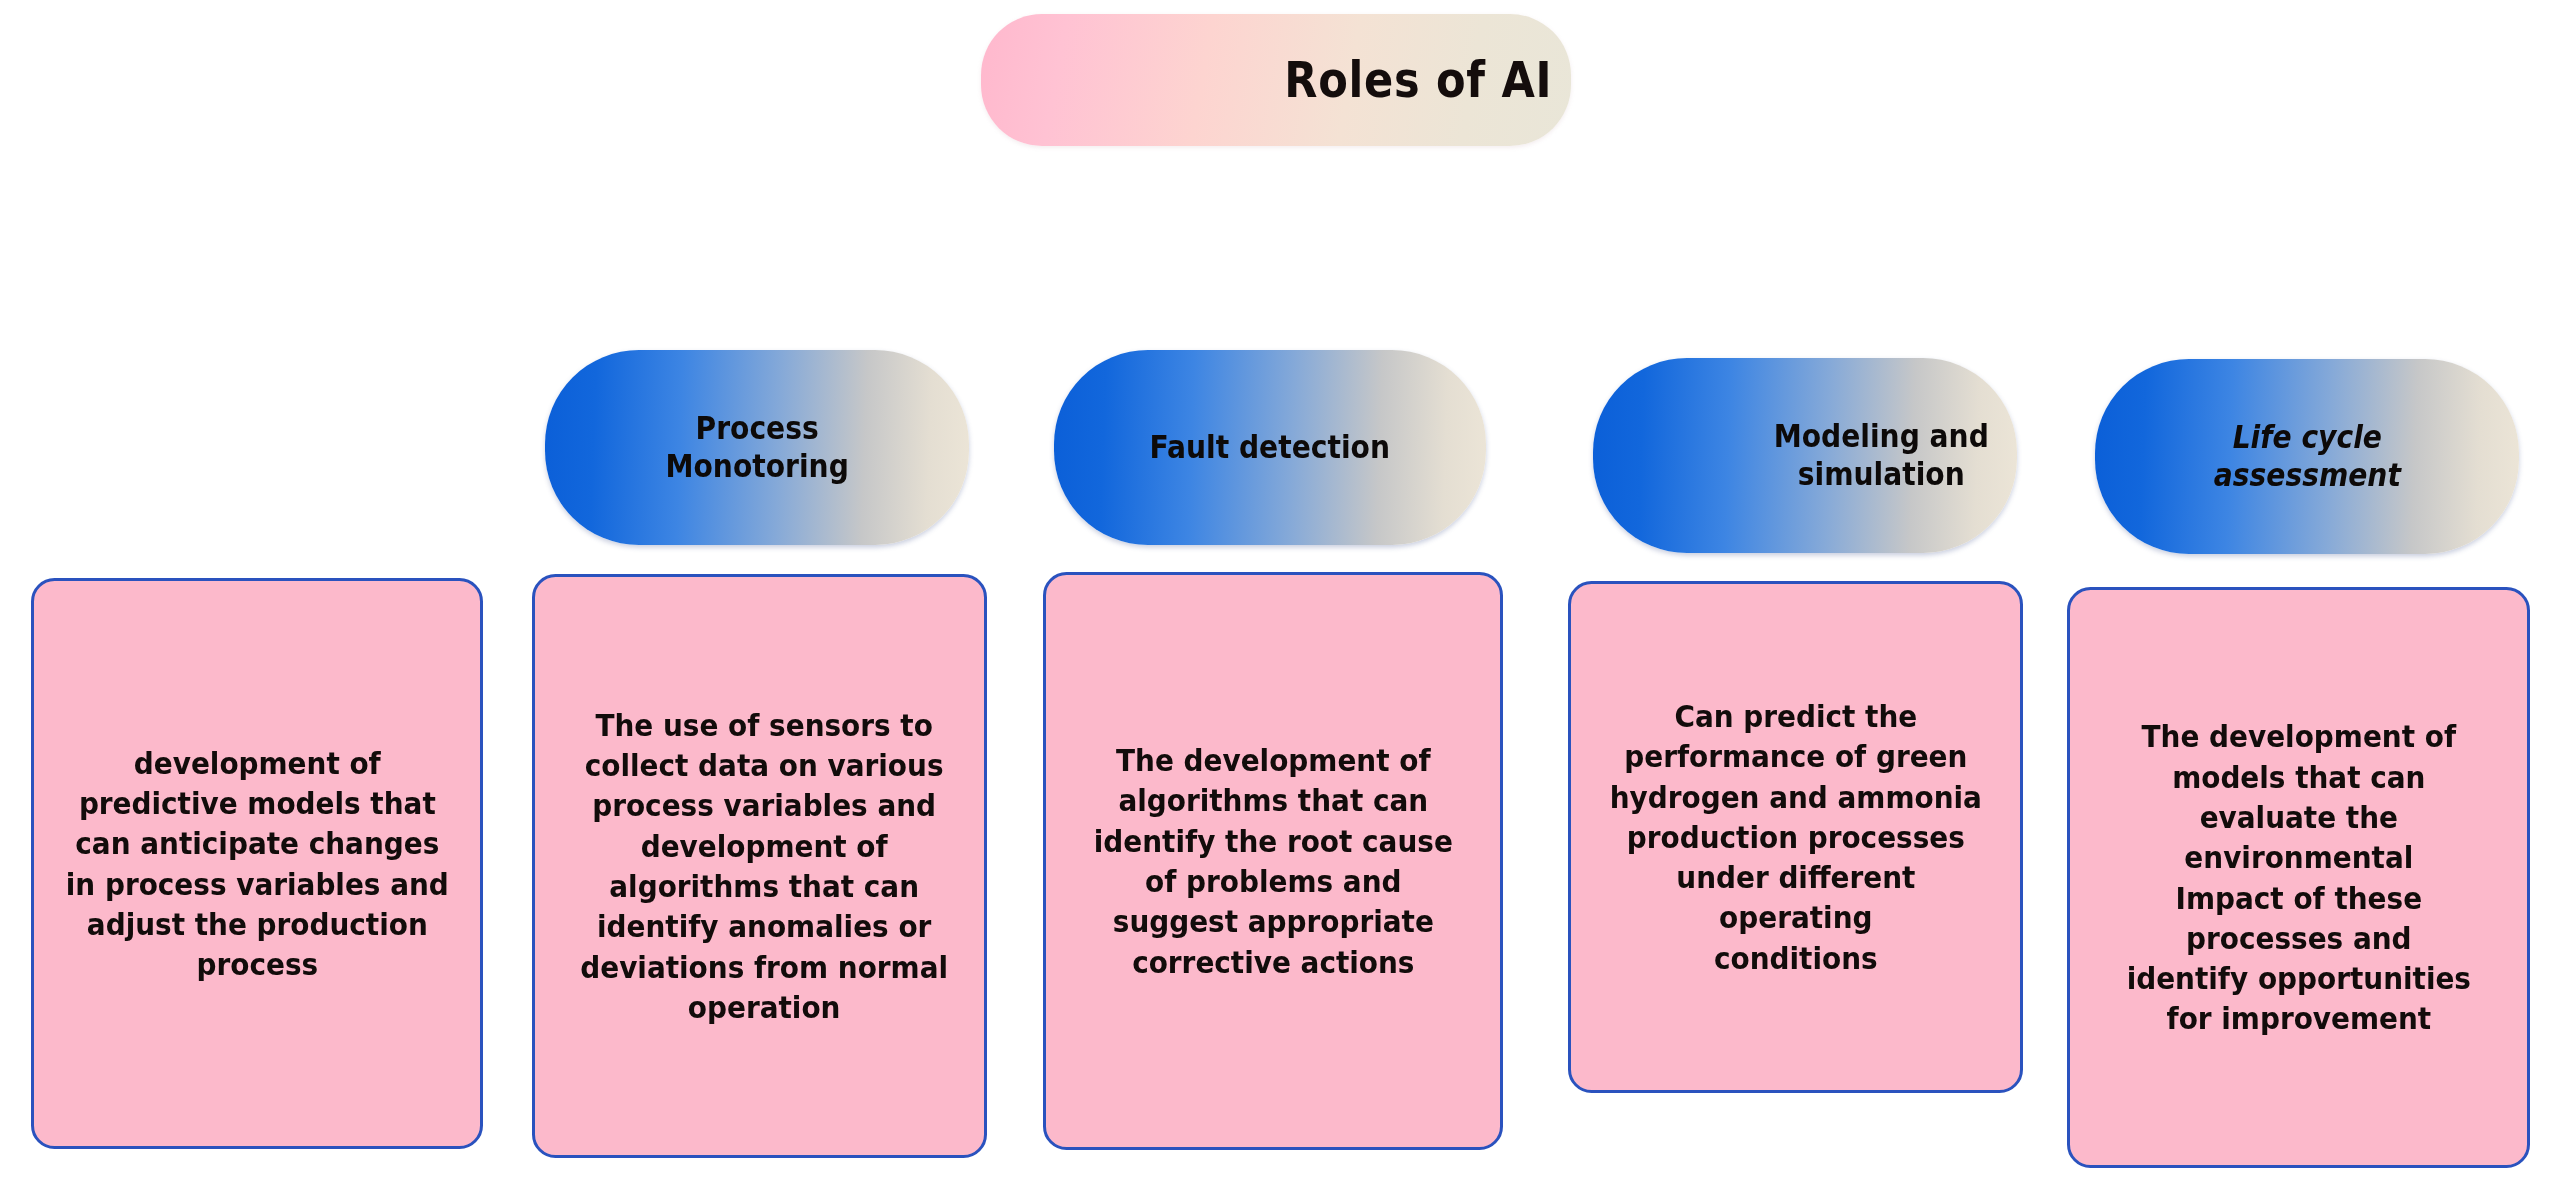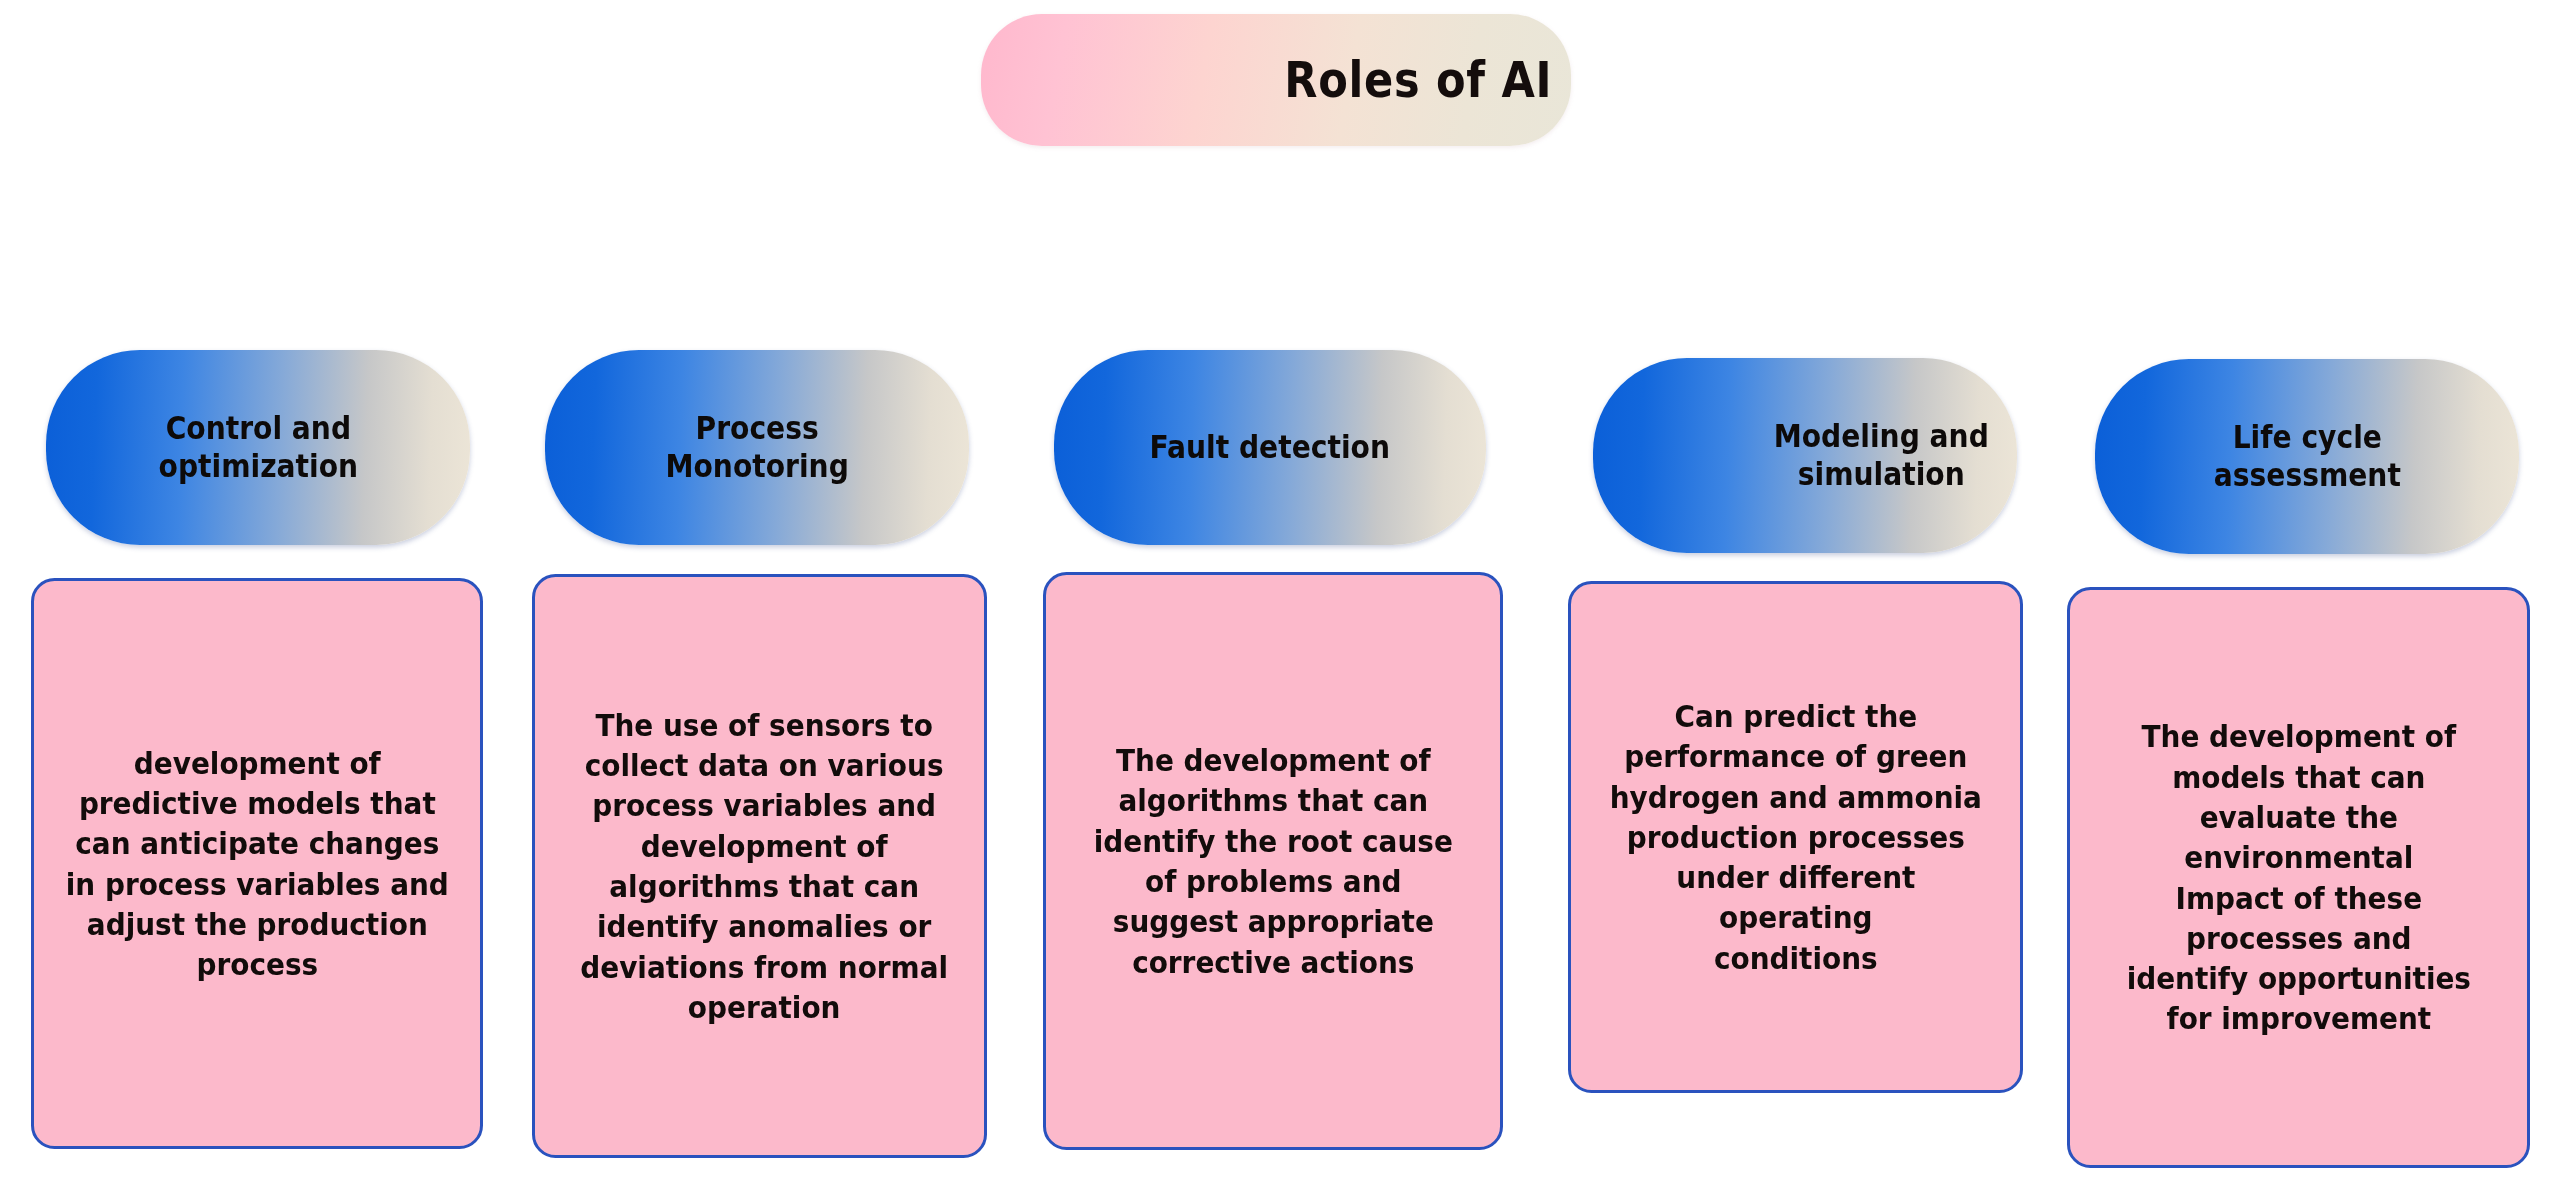--- a/index.html
+++ b/index.html
@@ -140,40 +140,36 @@
   #col-2 .role-pill { left: 50px;  top: 350px; width: 432px; height: 195px; }
   #col-2 .desc-card { left: 39px;  top: 572px; width: 460px; height: 578px; }
   #col-2 .desc-text { font-size: 31px; }
   
   #col-3 { left: 1522px; width: 510px; }
   #col-3 .role-pill { left: 71px;  top: 358px; width: 424px; height: 195px; justify-content: flex-end; }
   #col-3 .desc-card { left: 46px;  top: 581px; width: 455px; height: 512px; }
   #col-3 .desc-text { font-size: 31px; width: 116%; }
   
   #col-4 { left: 2032px; width: 544px; }
-  #col-4 .role-pill { left: 63px;  top: 359px; width: 424px; height: 195px; }
+  #col-4 .role-pill { left: 63px;  top: 359px; width: 424px; height: 195px; font-style: italic; }
   #col-4 .desc-card { left: 35px;  top: 587px; width: 463px; height: 581px; }
   #col-4 .desc-text { font-size: 31px; width: 116%; }
 </style>
 </head>
 <body>
 
 <div id="diagram-root">
 
   <div class="header-capsule">
     <div class="header-title">Roles of AI</div>
   </div>
 
   <div class="columns">
 
     <div class="column" id="col-0">
-      <div class="role-pill">
-        <span class="role-pill-label">Control and
-optimization</span>
-      </div>
       <div class="desc-card">
         <span class="desc-text">development of
 predictive models that
 can anticipate changes
 in process variables and
 adjust the production
 process</span>
       </div>
     </div>
 

